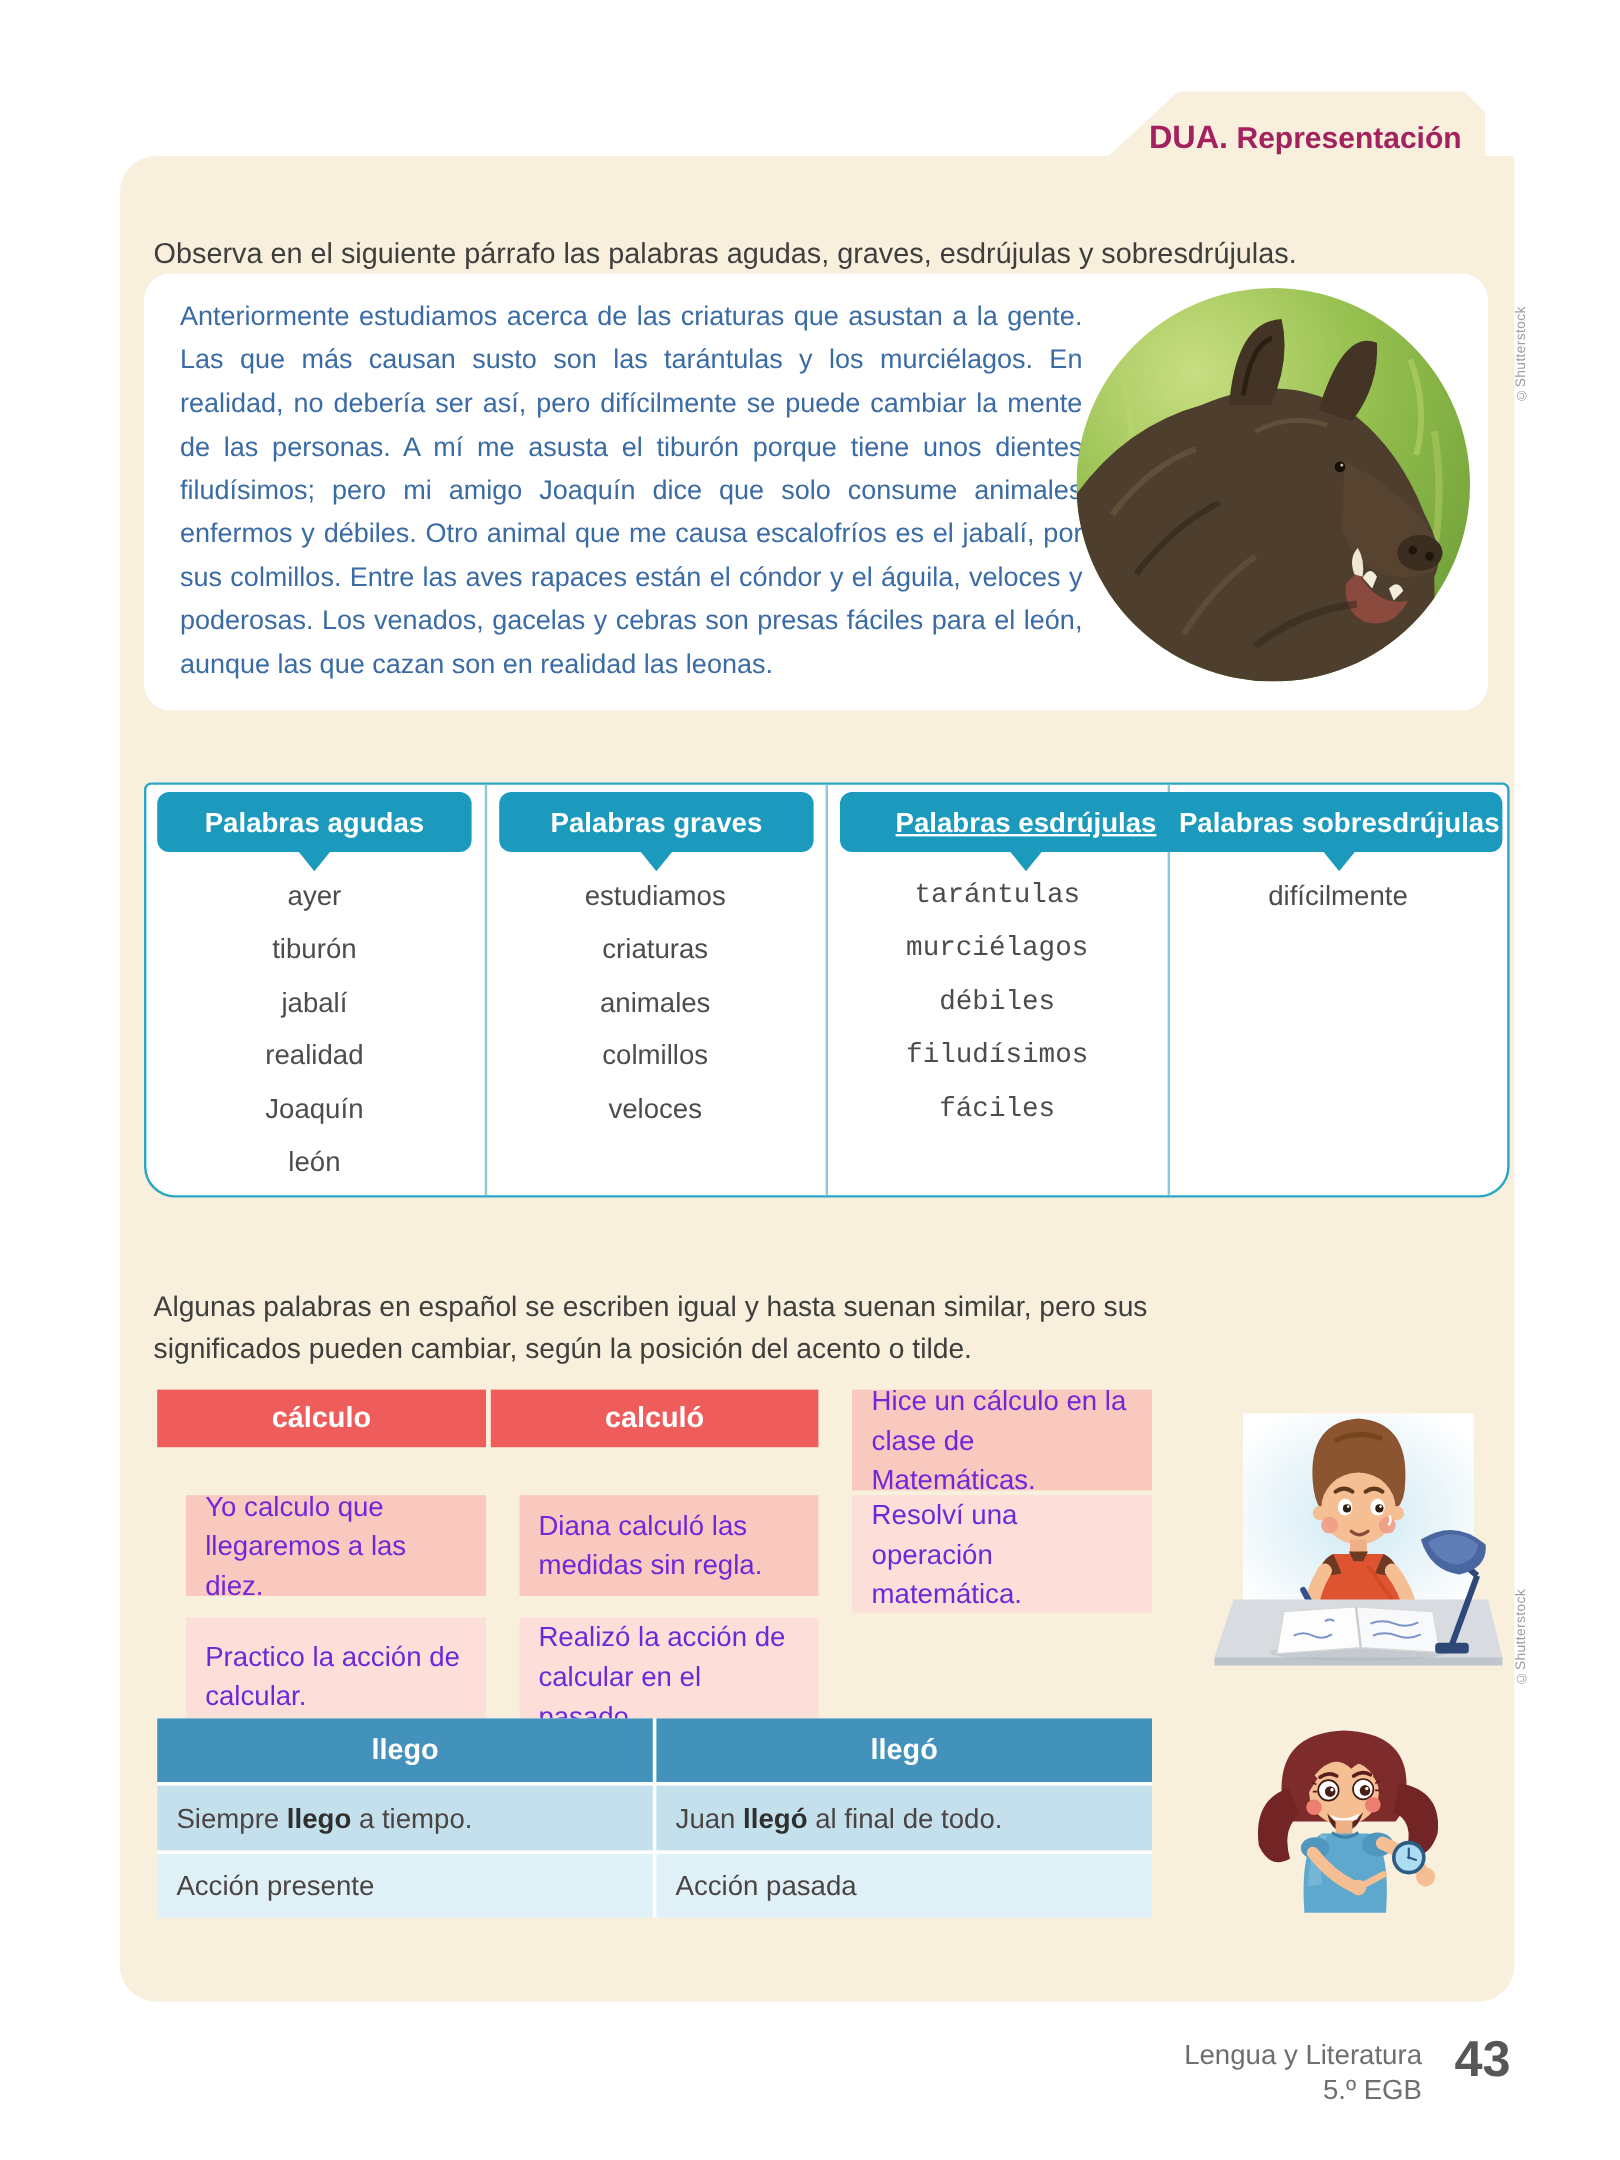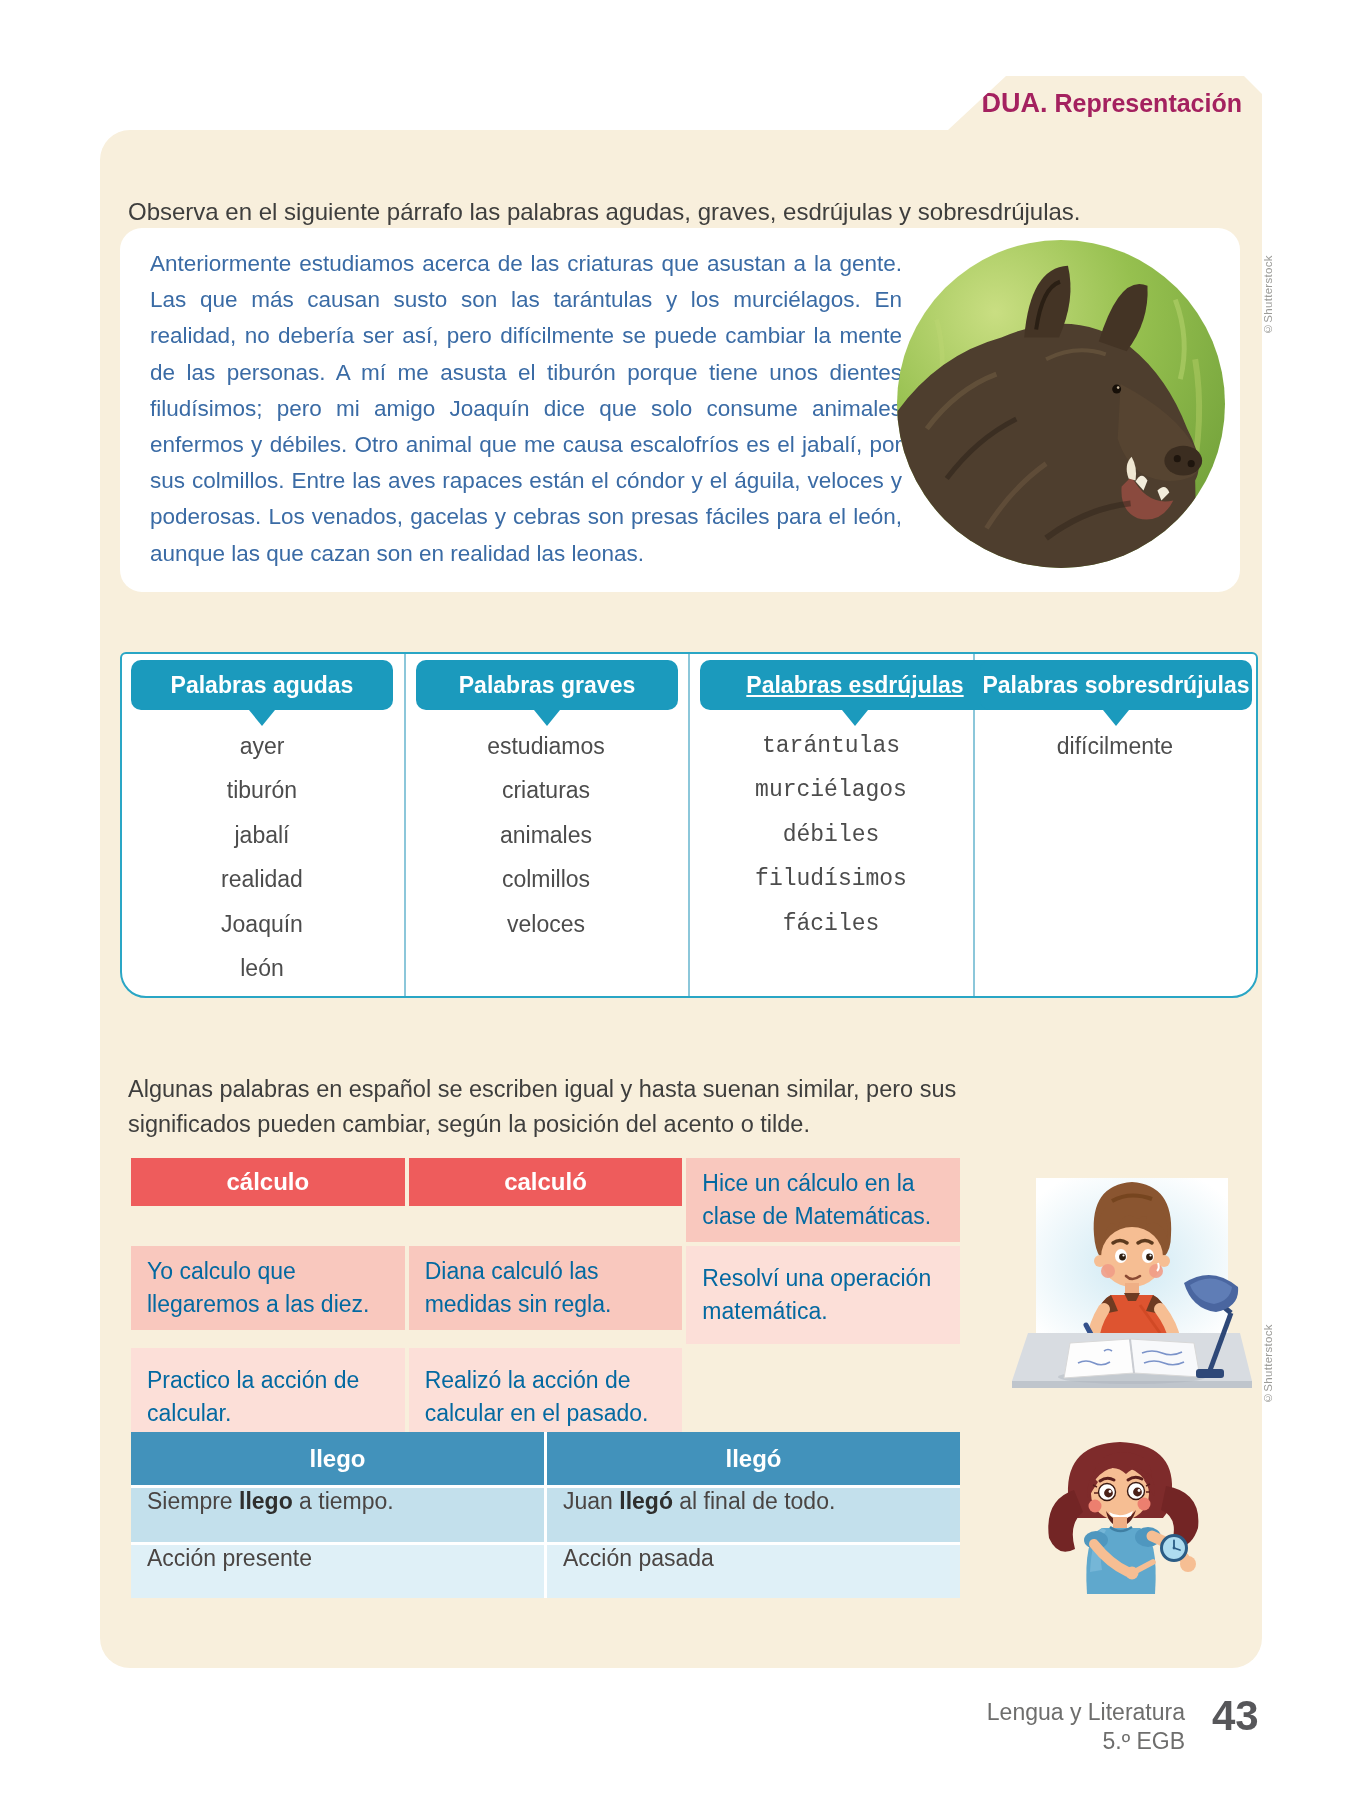--- a/index.html
+++ b/index.html
@@ -1,21 +1,21 @@
 <!DOCTYPE html>
 <html><head>
 <meta charset="utf-8">
 <style>
   * { margin:0; padding:0; box-sizing:border-box; }
   html,body { width:1350px; height:1800px; background:#ffffff; font-family:"Liberation Sans", sans-serif; position:relative; overflow:hidden; }
 
   
-  .dua-tab { position:absolute; left:948px; top:76px; width:314px; height:54px; background:#F8EFDC;
+  .dua-tab { position:absolute; left:924px; top:76px; width:314px; height:54px; background:#F8EFDC;
     clip-path:polygon(58px 0, calc(100% - 18px) 0, 100% 18px, 100% 100%, 0 100%);
-    display:flex; align-items:center; justify-content:flex-end; padding-right:20px; }
+    display:flex; align-items:flex-end; justify-content:flex-end; padding-right:20px; }
   .dua-prefix { color:#A4215F; font-weight:800; font-size:27px; margin-right:7px; }
   .dua-rest   { color:#A4215F; font-weight:700; font-size:25px; }
 
   
   .main-box { position:absolute; left:100px; top:130px; width:1162px; height:1538px;
     background:#F8EFDC; border-radius:30px 0 30px 30px; }
 
   .intro-text { position:absolute; left:128px; top:152px; width:1110px; font-size:24px; color:#3E3E3D; white-space:nowrap;margin-top:46px; }
 
   
@@ -43,30 +43,30 @@
   .word-col div { line-height:44.4px; }
   .word-col-1 { left:120px; } .word-col-2 { left:404px; } .word-col-3 { left:689px;font-family:Liberation Mono, monospace; } .word-col-4 { left:973px; }
 
   .middle-text { position:absolute; left:128px; top:1072px; width:870px; font-size:23.5px; line-height:35px; color:#3E3E3D; }
 
   
   .calc-table { position:absolute; left:131px; top:1158px; width:829px; display:grid;
     grid-template-columns:1fr 1fr 1fr; gap:4px; }
   .calc-hd { background:#EE5C5C; color:#ffffff; font-weight:700; font-size:24px; height:48px;
     display:flex; align-items:center; justify-content:center; }
-  .calc-cell { font-size:23px; line-height:33px; color:#0369a1; padding:10px 16px; display:flex; align-items:center; }
+  .calc-cell { font-size:23px; line-height:33px; color:#6d28d9; padding:10px 16px; display:flex; align-items:center;margin-left:24px; }
   .calc-r1 { background:#F9C8BE; height:84px; }
   .calc-r2 { background:#FCDFD8; height:98px; }
 
   
   .llego-table { position:absolute; left:131px; top:1432px; width:829px; display:grid;
     grid-template-columns:1fr 1fr; gap:3px; background:#ffffff; }
   .llego-hd { background:#4292BB; color:#ffffff; font-weight:700; font-size:24px; height:53px;
     display:flex; align-items:center; justify-content:center; }
-  .llego-cell { font-size:23px; color:#4A4543; padding:0 16px; display:flex; align-items:flex-start; }
+  .llego-cell { font-size:23px; color:#4A4543; padding:0 16px; display:flex; align-items:center; }
   .llego-r1 { background:#C3E0EC; height:54px; }
   .llego-r2 { background:#DFF0F7; height:53px; }
   .bold-word { font-weight:800; color:#2F2F2E; }
 
   
   .boy-wrap  { position:absolute; left:1000px; top:1155px; width:262px; height:250px; }
   .girl-wrap { position:absolute; left:1040px; top:1432px; width:170px; height:185px; }
 
   
   .credit { position:absolute; writing-mode:vertical-rl; transform:rotate(180deg);

